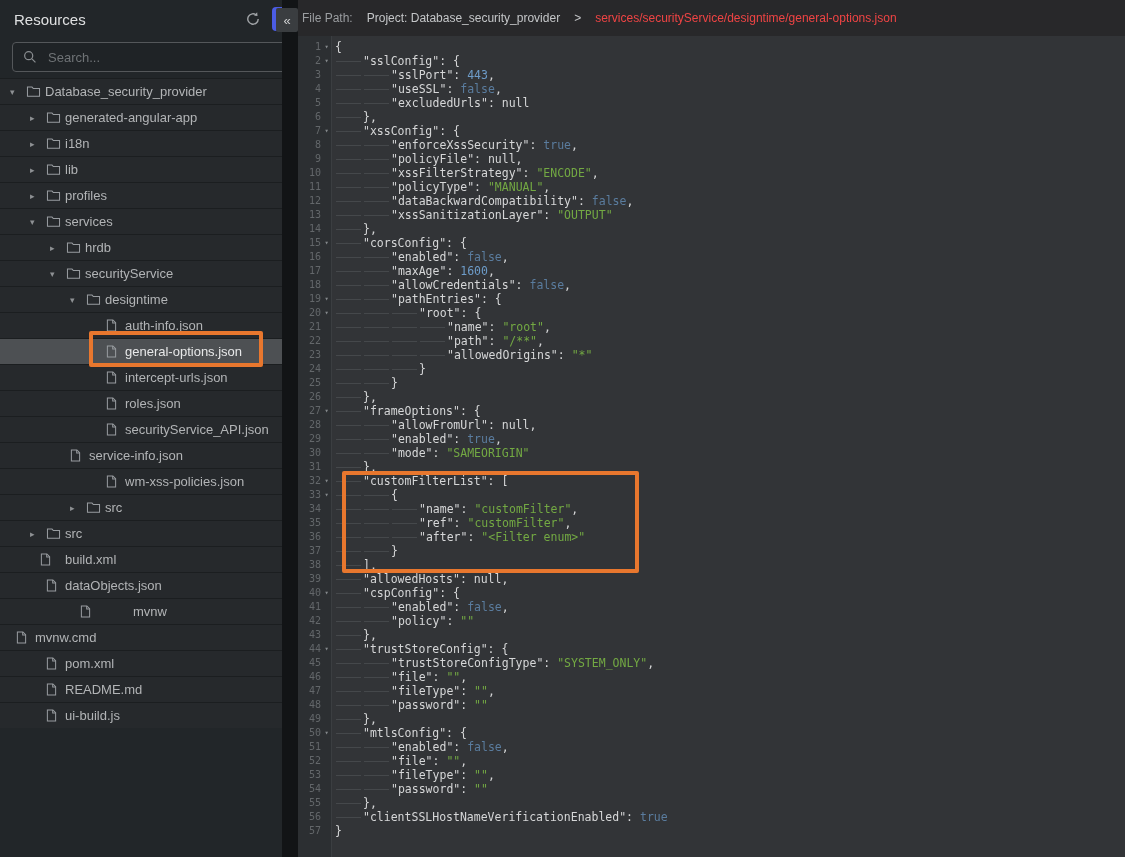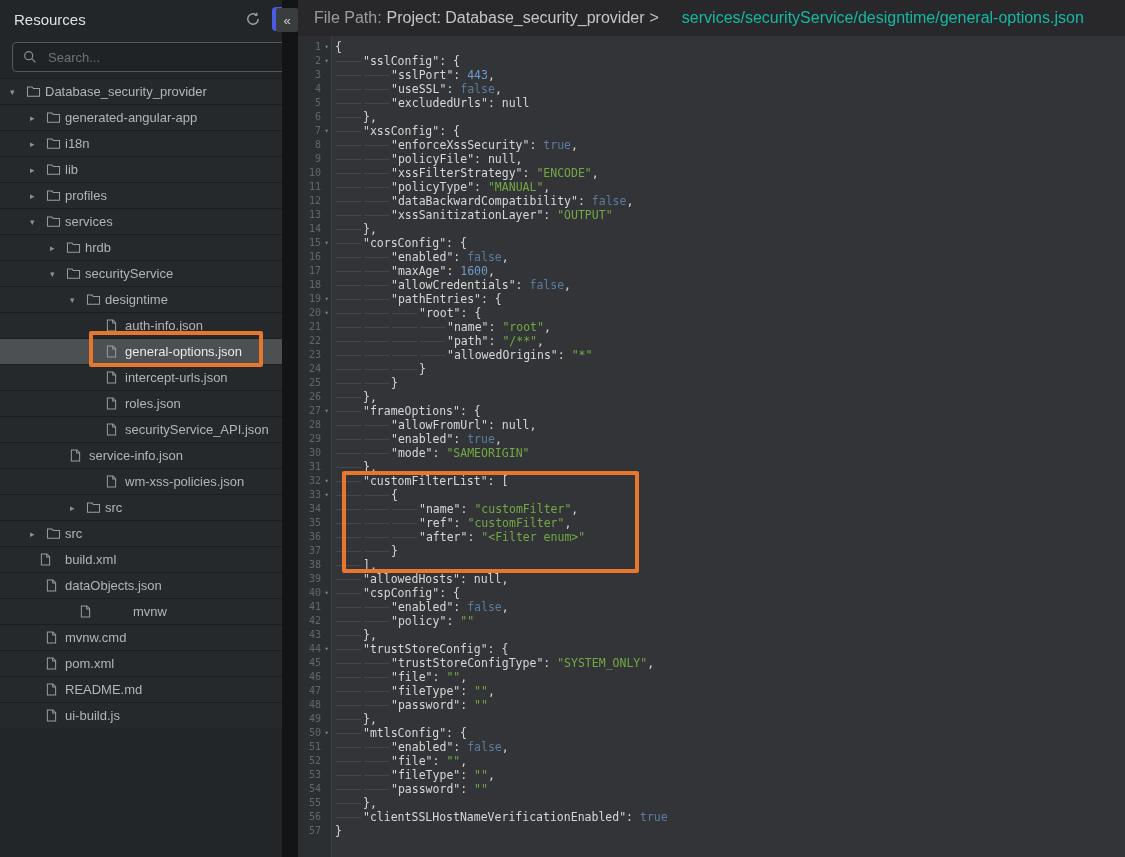--- a/index.html
+++ b/index.html
@@ -30,24 +30,24 @@
   .tlabel{white-space:nowrap;overflow:hidden;text-overflow:ellipsis;}
 
   
   .vband{position:absolute;left:282px;top:0;width:16px;height:857px;background:#121416;}
   .collapse-tab{position:absolute;left:276px;top:8px;width:22px;height:24px;z-index:6;border:none;
                 background:#3a3d40;color:#cfd1d2;font-size:13px;border-radius:2px;cursor:pointer;
                 display:flex;align-items:center;justify-content:center;padding:0;}
 
   
   .editor-header{position:absolute;left:298px;top:0;width:827px;height:36px;background:#28282a;
-                 display:flex;align-items:center;gap:5px;padding-left:16px;box-sizing:border-box;font-size:16px;white-space:nowrap;}
+                 display:flex;align-items:center;gap:14px;padding-left:4px;box-sizing:border-box;font-size:12px;white-space:nowrap;}
   .eh-dim{color:#9b9ea1;}
   .eh-mid{color:#c4c6c8;}
-  .eh-bright{color:#14b8a6;margin-left:18px;}
+  .eh-bright{color:#ef4444;}
 
   .editor{position:absolute;left:298px;top:36px;width:827px;height:821px;box-sizing:border-box;
           padding-top:4px;overflow:hidden;
           background:linear-gradient(to right,#2c2f32 0,#2c2f32 33px,#3b3e41 33px,#3b3e41 34px,#323437 34px);
           font-family:"DejaVu Sans Mono","Liberation Mono",monospace;font-size:11.5px;line-height:14px;}
   .cline{display:flex;height:14px;white-space:pre;}
   .gut{width:34px;flex:none;display:flex;justify-content:flex-end;align-items:center;
        color:#63676a;font-size:10px;font-family:"DejaVu Sans Mono",monospace;}
   .fold{width:11px;flex:none;font-size:7px;color:#85898c;text-align:center;cursor:pointer;}
   .ltxt{padding-left:3px;}
@@ -288,21 +288,21 @@
         <div class="tree-row" style="padding-left: 30px; gap: 34px;">
           <span class="chevron"></span>
           <span class="tree-icon">
             <svg width="11" height="13" viewBox="0 0 12 14">
               <path d="M1.5 13V1h6l3 3v9Z" fill="none" stroke="currentColor" stroke-width="1.1"></path>
               <path d="M7.3 1v3.2h3.2" fill="none" stroke="currentColor" stroke-width="1.1"></path>
             </svg>
           </span>
           <span class="tlabel">mvnw</span>
         </div>
-        <div class="tree-row" style="padding-left: 30px; text-align: center;">
+        <div class="tree-row" style=" text-align: center;">
           <span class="chevron"></span>
           <span class="tree-icon">
             <svg width="11" height="13" viewBox="0 0 12 14">
               <path d="M1.5 13V1h6l3 3v9Z" fill="none" stroke="currentColor" stroke-width="1.1"></path>
               <path d="M7.3 1v3.2h3.2" fill="none" stroke="currentColor" stroke-width="1.1"></path>
             </svg>
           </span>
           <span class="tlabel">mvnw.cmd</span>
         </div>
         <div class="tree-row" style="padding-left: 30px;">

